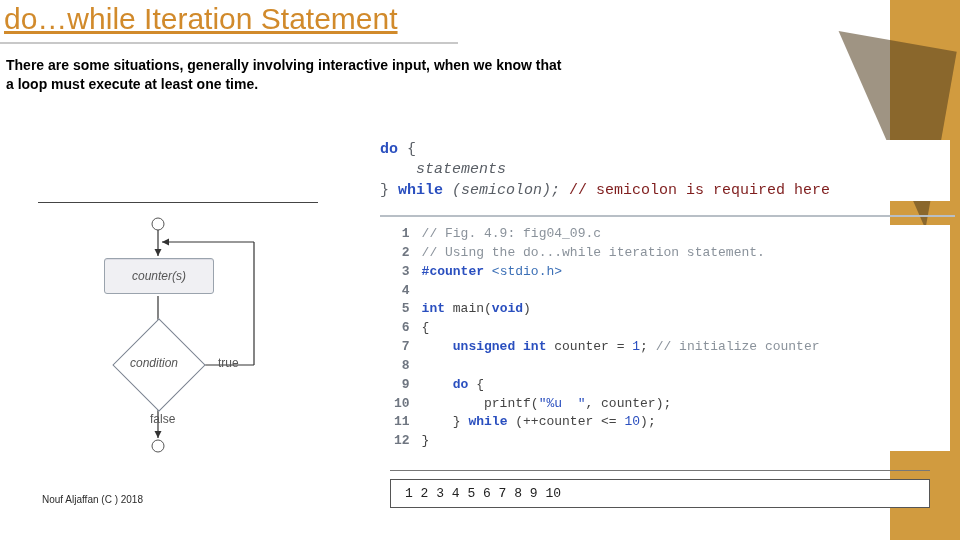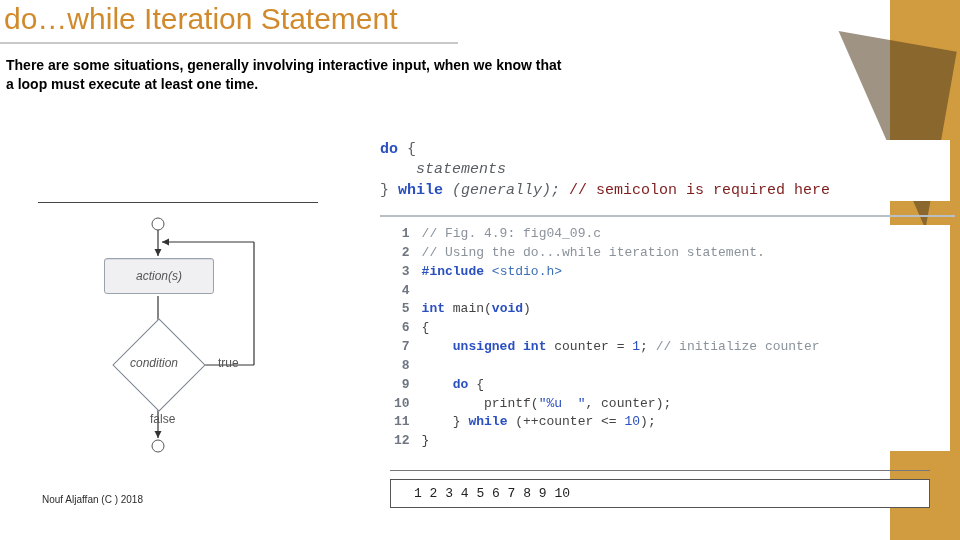--- a/index.html
+++ b/index.html
@@ -28,20 +28,21 @@
     transform: rotate(10deg);
     z-index: 0;
   }
   .title {
     position: absolute;
     top: 2px; left: 4px;
     font-size: 30px;
     color: #d18a2b;
     font-weight: 500;
     font-family: "Trebuchet MS", sans-serif;
+    text-decoration: underline;
   }
   .title-rule {
     position: absolute;
     top: 42px; left: 0;
     width: 458px; height: 2px;
     background: #c8c8c8;
   }
   .intro {
     position: absolute;
     top: 56px; left: 6px;
@@ -159,21 +160,21 @@
     position: absolute;
     top: 470px; left: 390px;
     width: 540px;
     z-index: 2;
   }
   .outsep {
     height: 1px; background: #777; margin-bottom: 8px;
   }
   .outbox {
     border: 1px solid #555;
-    padding: 6px 23px;
+    padding: 6px 14px;
     font-family: Consolas, "Courier New", monospace;
     font-size: 13px;
     color: #222;
     background: #fff;
   }
   .footer {
     position: absolute;
     left: 42px; top: 494px;
     font-size: 10px;
     color: #2b2b2b;
@@ -185,21 +186,21 @@
 <div class="deco-stripe"></div>
 <div class="deco-tri"></div>
 
 <div class="title">do…while Iteration Statement</div>
 <div class="title-rule"></div>
 
 <div class="intro">There are some situations, generally involving interactive input, when we know that a loop must execute at least one time.</div>
 
 <div class="syntax"><span class="kw">do</span><span> {</span>
 <span class="it">    statements</span>
-<span>} </span><span class="kw">while</span><span class="it"> (generally); </span><span class="cm">// semicolon is required here</span></div>
+<span>} </span><span class="kw">while</span><span class="it"> (semicolon); </span><span class="cm">// semicolon is required here</span></div>
 <div class="rule-under-syntax"></div>
 
 <div class="sep-left"></div>
 
 <div class="flow">
   <svg width="260" height="260">
     <defs>
       <marker id="ah" markerWidth="8" markerHeight="8" refX="6" refY="3" orient="auto">
         <path d="M0,0 L6,3 L0,6 Z" fill="#333"></path>
       </marker>
@@ -208,41 +209,41 @@
     <line x1="100" y1="18" x2="100" y2="44" stroke="#333" stroke-width="1.2" marker-end="url(#ah)"></line>
     <line x1="100" y1="84" x2="100" y2="118" stroke="#333" stroke-width="1.2" marker-end="url(#ah)"></line>
 
     <line x1="134" y1="153" x2="196" y2="153" stroke="#333" stroke-width="1.2"></line>
     <line x1="196" y1="153" x2="196" y2="30" stroke="#333" stroke-width="1.2"></line>
     <line x1="196" y1="30" x2="104" y2="30" stroke="#333" stroke-width="1.2" marker-end="url(#ah)"></line>
 
     <line x1="100" y1="188" x2="100" y2="226" stroke="#333" stroke-width="1.2" marker-end="url(#ah)"></line>
     <circle cx="100" cy="234" r="6" fill="#fff" stroke="#555"></circle>
   </svg>
-  <div class="actionbox">action(s)</div>
+  <div class="actionbox">counter(s)</div>
   <div class="diamond"></div>
   <div class="diamond-label">condition</div>
   <div class="lbl-true">true</div>
   <div class="lbl-false">false</div>
 </div>
 
 <div class="codeblock">
 <table>
 <tbody>
         <tr>
           <td class="ln">1</td>
           <td class="code"><span class="cm2">// Fig. 4.9: fig04_09.c</span></td>
         </tr>
 <tr>
           <td class="ln">2</td>
           <td class="code"><span class="cm2">// Using the do...while iteration statement.</span></td>
         </tr>
 <tr>
           <td class="ln">3</td>
-          <td class="code"><span class="kw2">#include </span><span class="pp">&lt;stdio.h&gt;</span></td>
+          <td class="code"><span class="kw2">#counter </span><span class="pp">&lt;stdio.h&gt;</span></td>
         </tr>
 <tr>
           <td class="ln">4</td>
           <td class="code"><span></span></td>
         </tr>
 <tr>
           <td class="ln">5</td>
           <td class="code"><span class="kw2">int</span><span> main(</span><span class="kw2">void</span><span>)</span></td>
         </tr>
 <tr>

